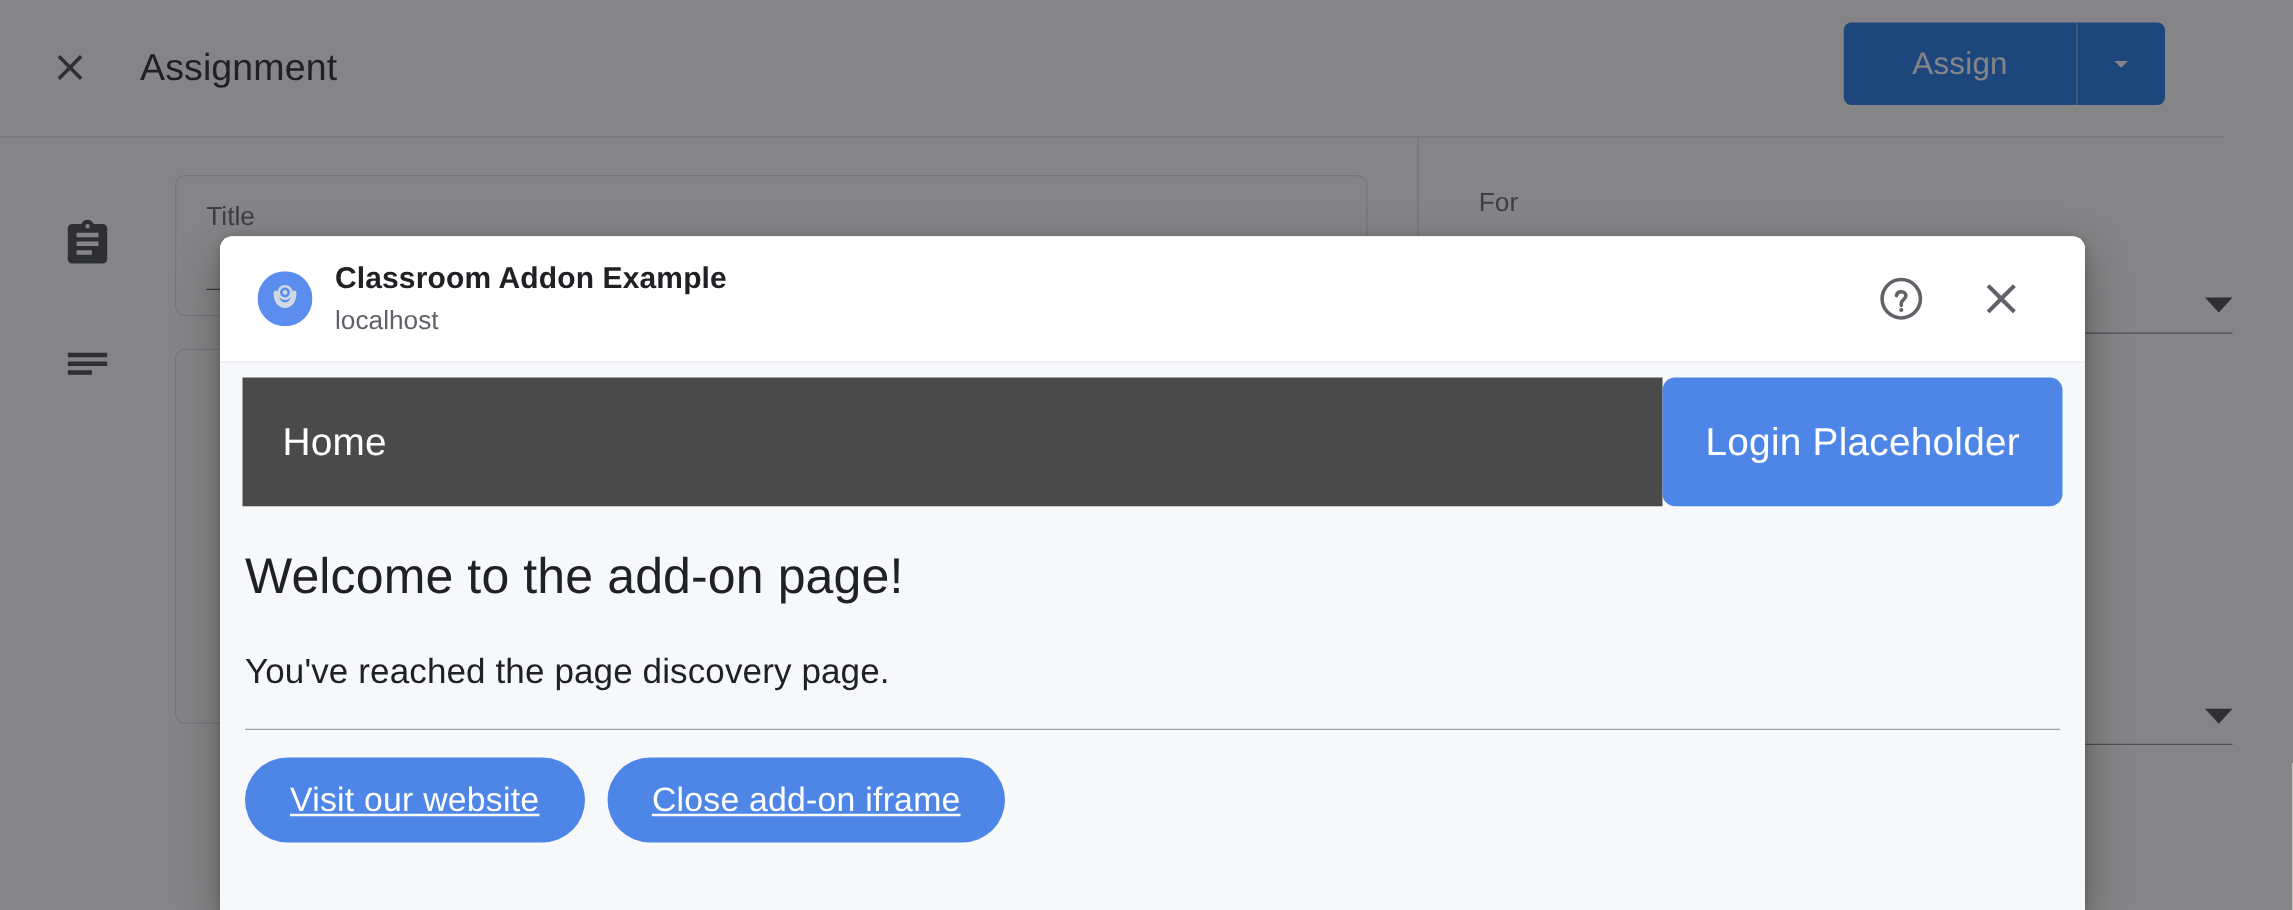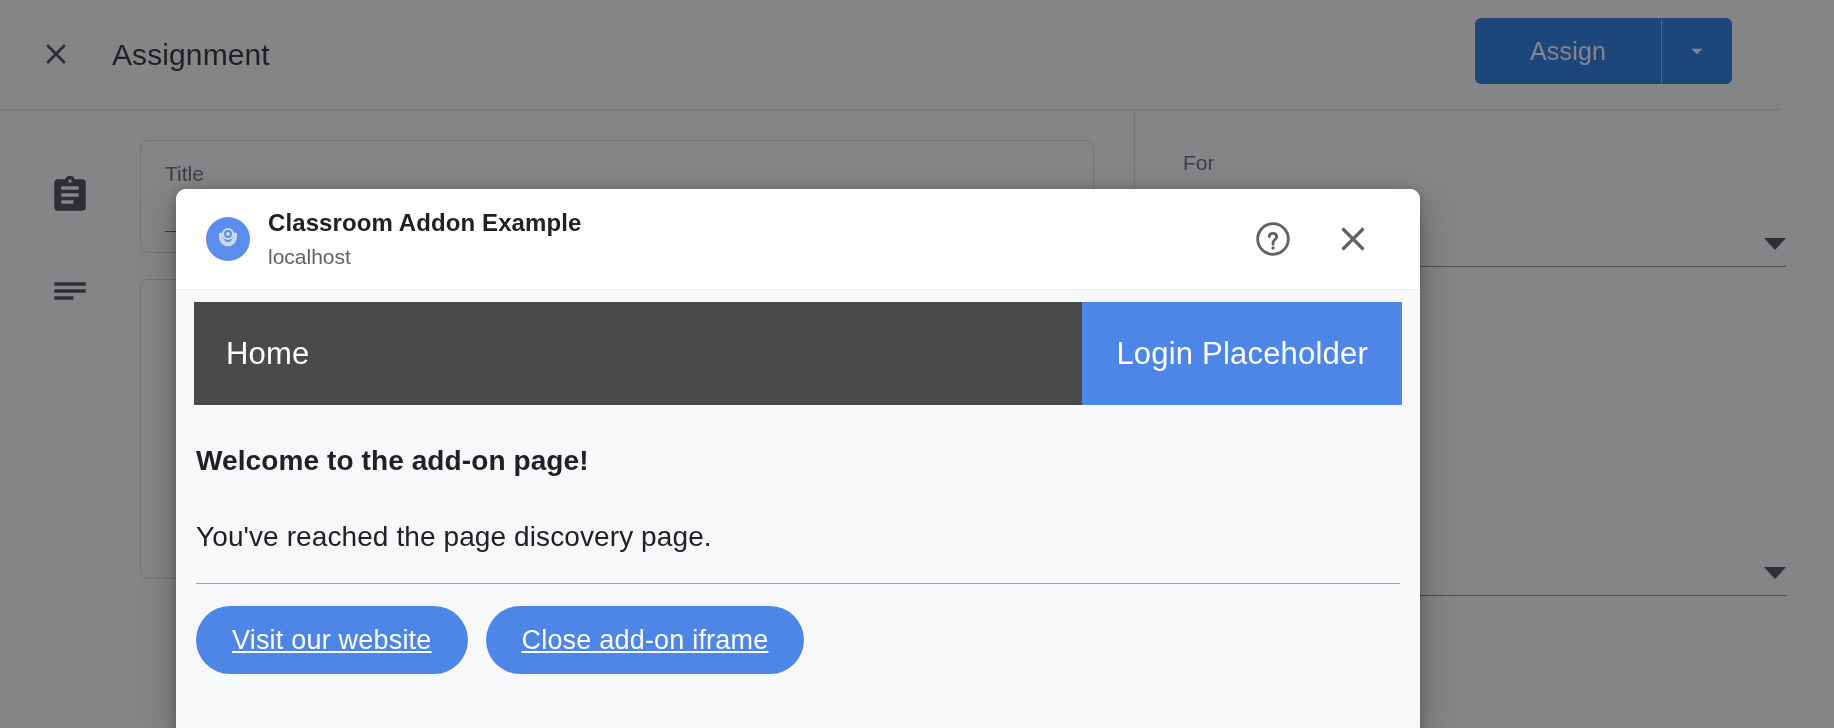--- a/index.html
+++ b/index.html
@@ -73,21 +73,21 @@
   
   #scrim {
     position: absolute; inset: 0;
     background: rgba(32,33,36,.55);
   }
 
   
   #addon-dialog {
     position: absolute;
     left: 176px; top: 189px;
-    width: 1244px; height: 540px;
+    width: 1492px; height: 540px;
     background: #ffffff;
     border-radius: 10px 10px 0 0;
     box-shadow: 0 12px 36px rgba(0,0,0,.30), 0 2px 8px rgba(0,0,0,.20);
     overflow: hidden;
   }
   .dlg-header {
     position: relative; height: 100px; background: #ffffff;
     display: flex; align-items: center; padding: 0 26px 0 30px;
   }
   .dlg-app-icon { width: 44px; height: 44px; flex: none; margin-right: 18px; }
@@ -109,26 +109,26 @@
 
   .nav-bar { display: flex; height: 103px; width: 100%; justify-content: flex-end; }
   .nav-home {
     flex: 1 1 auto; background: #4a4a4a; color: #ffffff;
     display: flex; align-items: center; padding-left: 32px;
     font-size: 31px; letter-spacing: .2px;
   }
   .nav-login {
     flex: none; background: #4e86e8; color: #ffffff;
     display: flex; align-items: center; justify-content: center;
-    padding: 0 34px; font-size: 31px; letter-spacing: .2px;
+    padding: 0 34px; font-size: 31px; letter-spacing: .2px; border-radius: 10px;
   }
 
   .frame-content { padding: 0 2px; }
   .frame-h1 {
-    font-size: 28px; color: #202124; font-weight: bold;
+    font-size: 40px; color: #202124; font-weight: normal;
     line-height: 44px; margin-top: 34px; letter-spacing: .1px;
   }
   .frame-p {
     font-size: 28px; color: #202124; line-height: 38px; margin-top: 35px;
     letter-spacing: .1px;
   }
   .frame-hr { height: 1px; background: #9aa0a6; margin-top: 27px; width: 100%; }
 
   .frame-buttons { display: flex; gap: 18px; margin-top: 22px; }
   .pill-btn {

